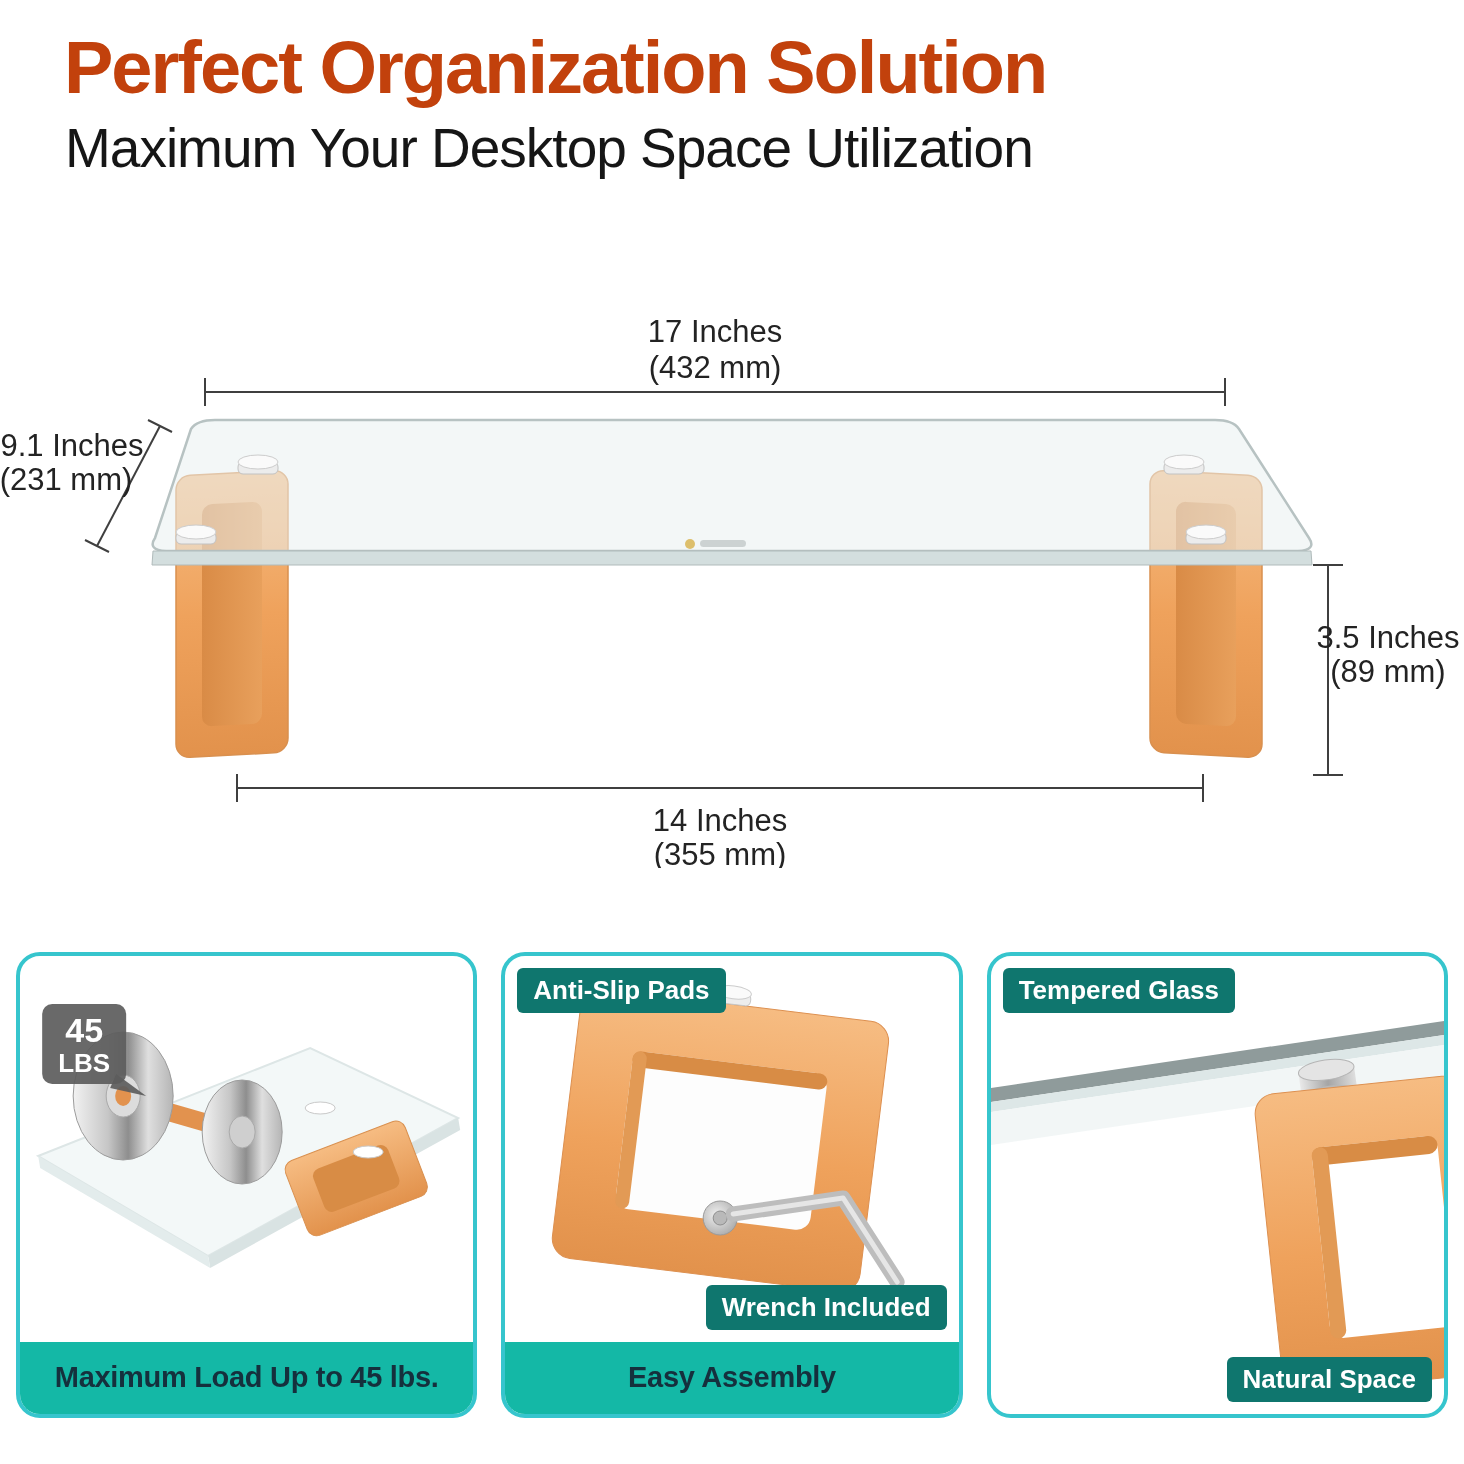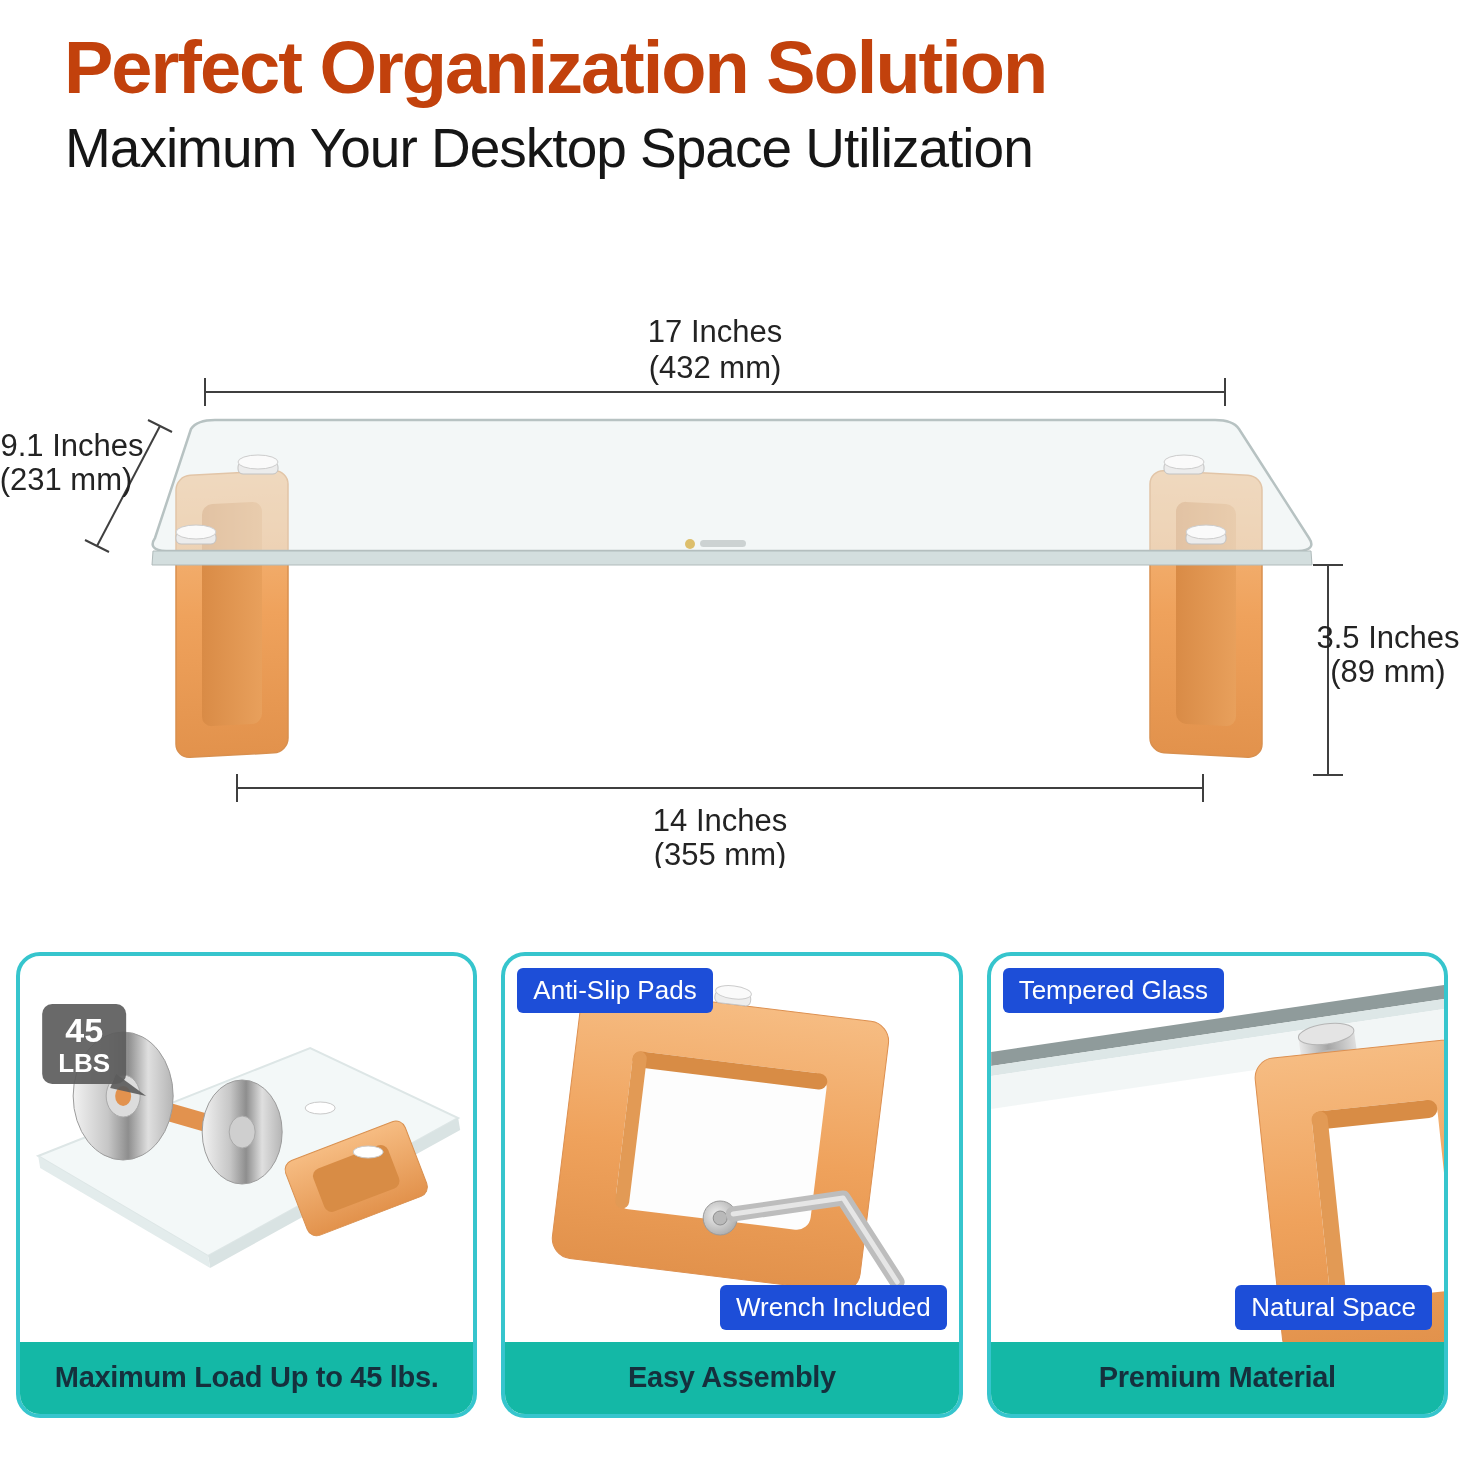--- a/index.html
+++ b/index.html
@@ -13,22 +13,22 @@
   .diagram { display:block; margin-top:68px; }
   svg text { font-family:"Liberation Sans", sans-serif; }
   .dim-text { font-size:31px; fill:#232323; }
   .cards { display:flex; gap:24px; padding:0 16px; margin-top:84px; height:466px; box-sizing:border-box; }
   .card { flex:1; border:4px solid #36c5cd; border-radius:24px; overflow:hidden;
           display:flex; flex-direction:column; background:#ffffff; }
   .card-body { flex:1; position:relative; }
   .card-body svg { position:absolute; left:0; top:0; width:100%; height:100%; }
   .card-caption { height:72px; background:#14b8a6; display:flex; align-items:center; justify-content:center;
                   font-weight:700; font-size:29px; color:#15303d; letter-spacing:-0.3px; }
-  .badge { position:absolute; background:#1d4ed8; color:#ffffff; font-size:26px;
-           padding:7px 16px; border-radius:6px; white-space:nowrap; }
+  .badge { position:absolute; background:#0f766e; color:#ffffff; font-size:26px;
+           padding:7px 16px; border-radius:6px; white-space:nowrap;font-weight:bold; }
   .badge-tl { top:12px; left:12px; }
   .badge-br { bottom:12px; right:12px;text-align:right; }
 </style>
 </head>
 <body>
 
 <div class="header">
   <h1 class="title">Perfect Organization Solution</h1>
   <h2 class="subtitle">Maximum Your Desktop Space Utilization</h2>
 </div>
@@ -240,16 +240,15 @@
         <g transform="translate(262,104) rotate(-6)">
           <rect width="230" height="300" rx="20" fill="url(#wood3)" stroke="#dd9050"></rect>
           <rect x="52" y="58" width="126" height="192" rx="14" fill="#ffffff"></rect>
           <rect x="52" y="58" width="126" height="18" rx="9" fill="#d88c45"></rect>
           <rect x="52" y="58" width="16" height="192" rx="8" fill="#e29a55"></rect>
         </g>
       </svg>
       <span class="badge badge-tl">Tempered Glass</span>
       <span class="badge badge-br">Natural Space</span>
     </div>
-    <div class="card-caption">Premium Material</div>
   </div>
 
 </div>
 
 </body></html>

